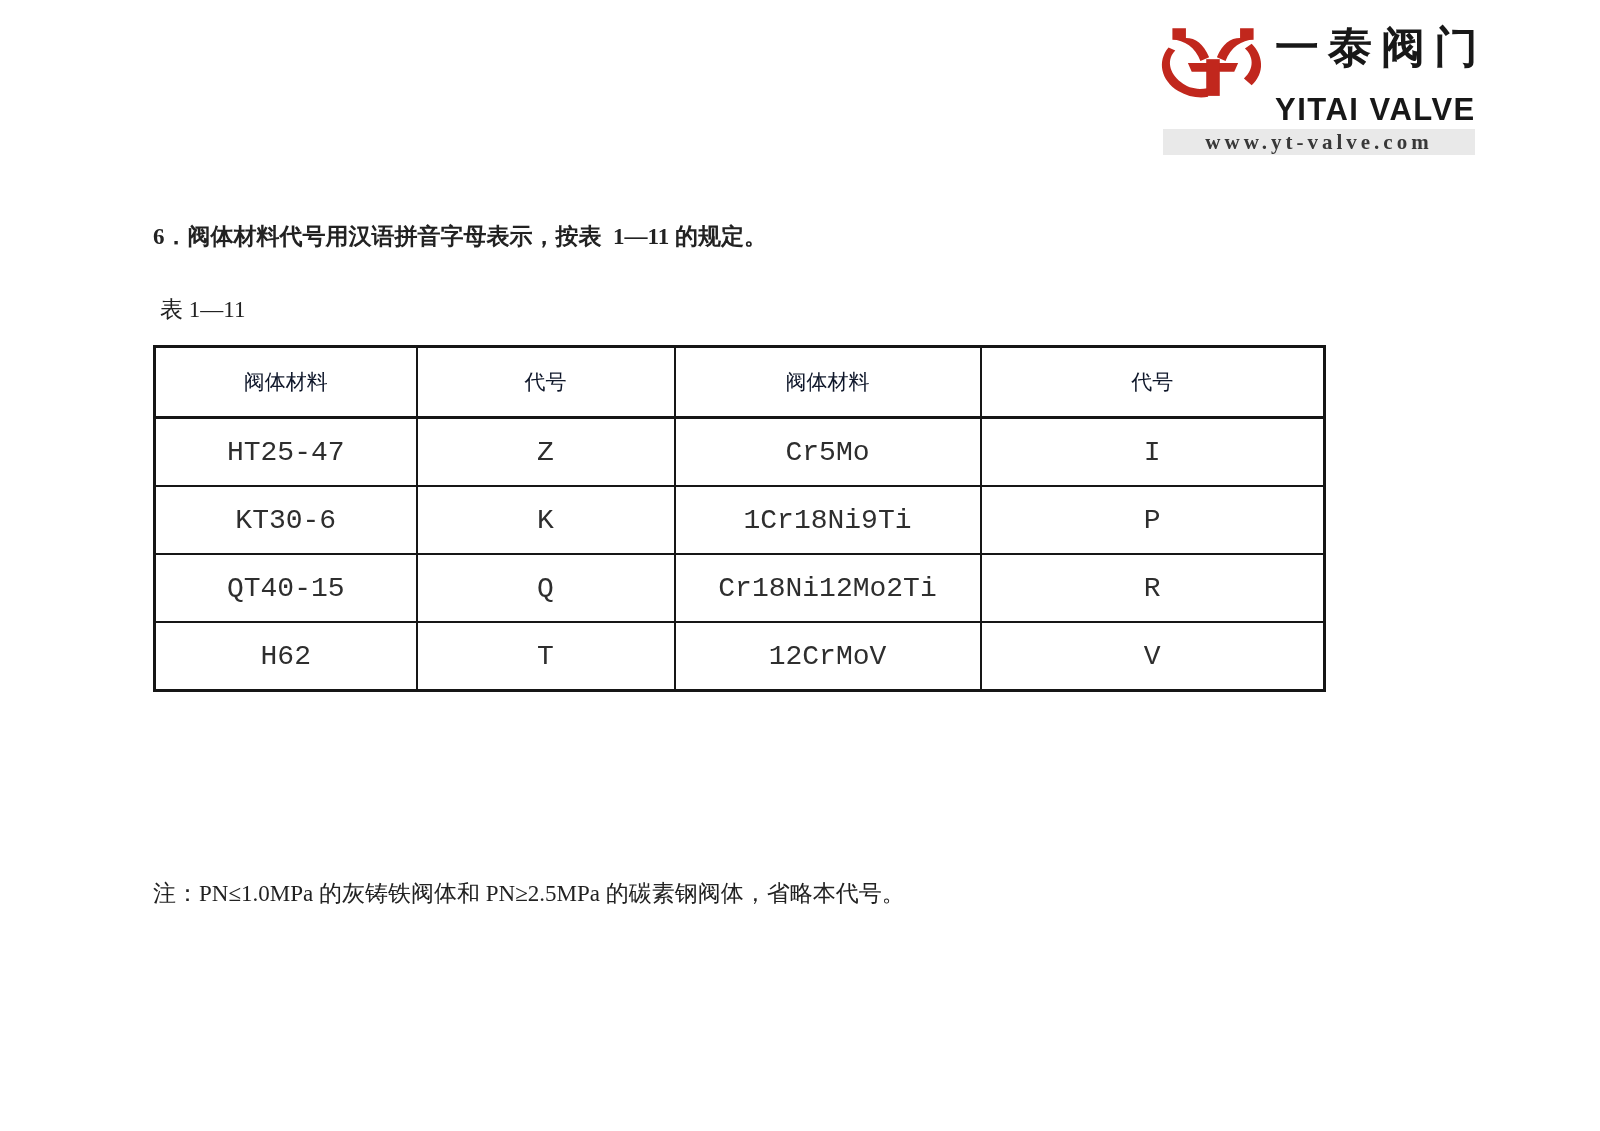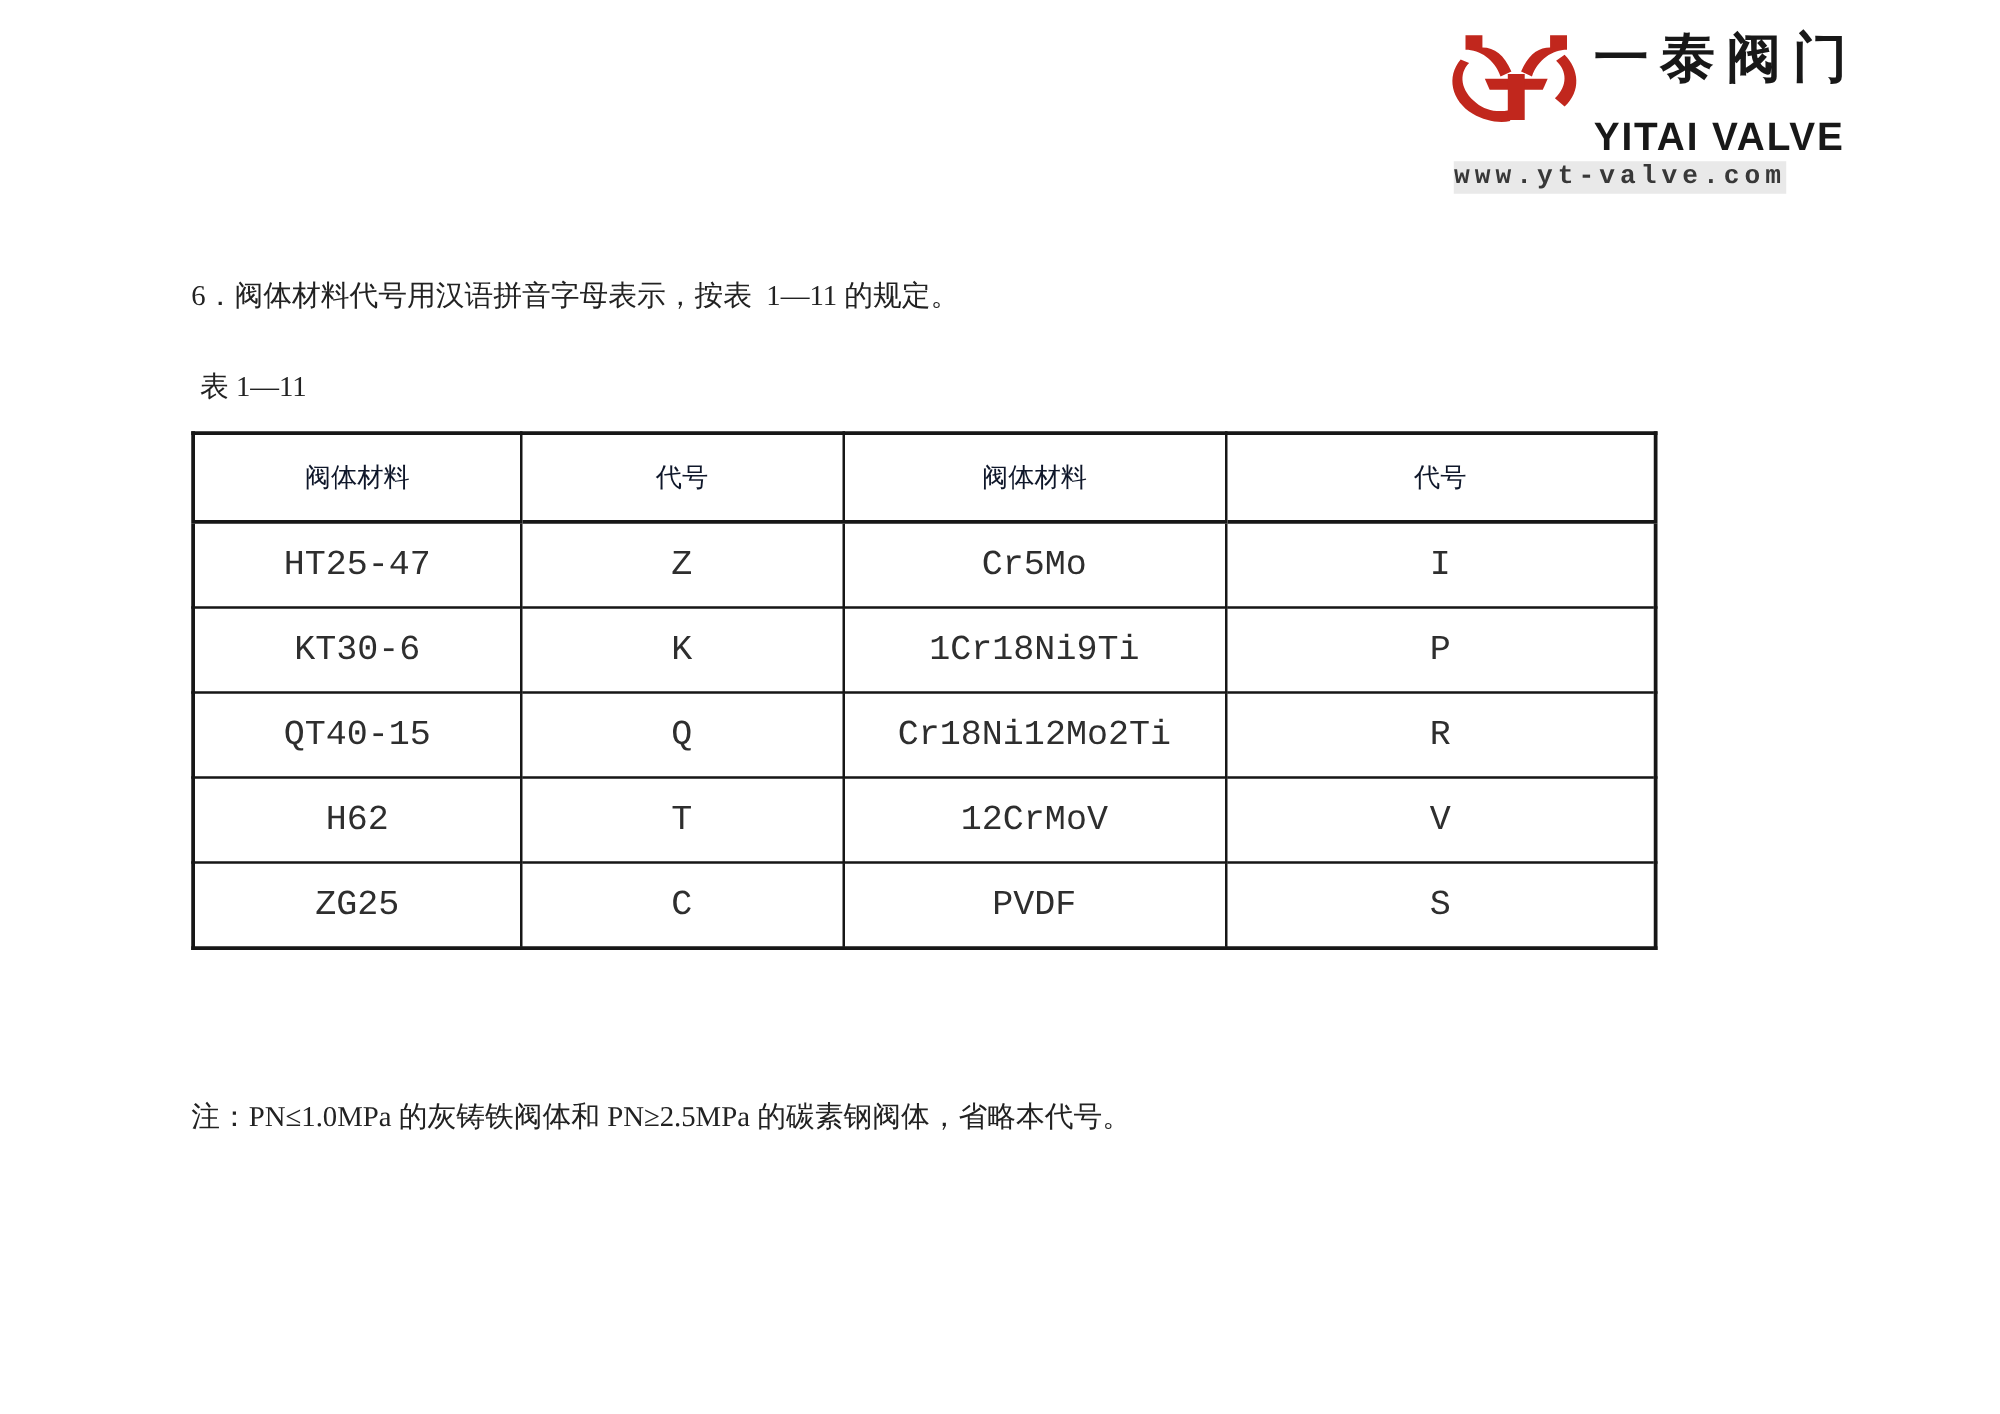--- a/index.html
+++ b/index.html
@@ -27,33 +27,34 @@
     transform:scaleY(0.98);
   }
   .brand-en{
     font-family:"Liberation Sans","DejaVu Sans",sans-serif;
     font-weight:700;font-size:31px;line-height:32px;
     letter-spacing:1.5px;color:#181818;white-space:nowrap;
     transform:scaleY(1.02);
     margin-top:24px;
   }
   .logo-url{
-    margin-top:3px;margin-left:8px;width:266px;
+    margin-top:3px;margin-left:8px;width:312px;
     background:#e9e9e9;
-    font-family:Liberation Mono, monospace;
+    font-family:Liberation Serif, serif;
     font-weight:700;font-size:21px;line-height:26px;
     letter-spacing:4px;color:#383838;
     text-align:center;
   }
 
   
   .para{
     position:absolute;left:153px;top:222px;
     font-size:23px;line-height:30px;white-space:pre;
     color:#222222;
+    font-weight:bold;
   }
   .table-label{
     position:absolute;left:160px;top:295px;
     font-size:23px;line-height:30px;white-space:pre;
     color:#222222;
   }
   .note{
     position:absolute;left:153px;top:841px;
     font-size:23px;line-height:30px;white-space:pre;
     color:#222222;
@@ -151,25 +152,19 @@
           <td>Q</td>
           <td>Cr18Ni12Mo2Ti</td>
           <td>R</td>
         </tr>
         <tr>
           <td>H62</td>
           <td>T</td>
           <td>12CrMoV</td>
           <td>V</td>
         </tr>
-        <tr>
-          <td>ZG25</td>
-          <td>C</td>
-          <td>PVDF</td>
-          <td>S</td>
-        </tr>
       </tbody>
     </table>
   </div>
 
   <div class="note">注：PN≤1.0MPa 的灰铸铁阀体和 PN≥2.5MPa 的碳素钢阀体，省略本代号。</div>
 
 </div>
 
 </body></html>

